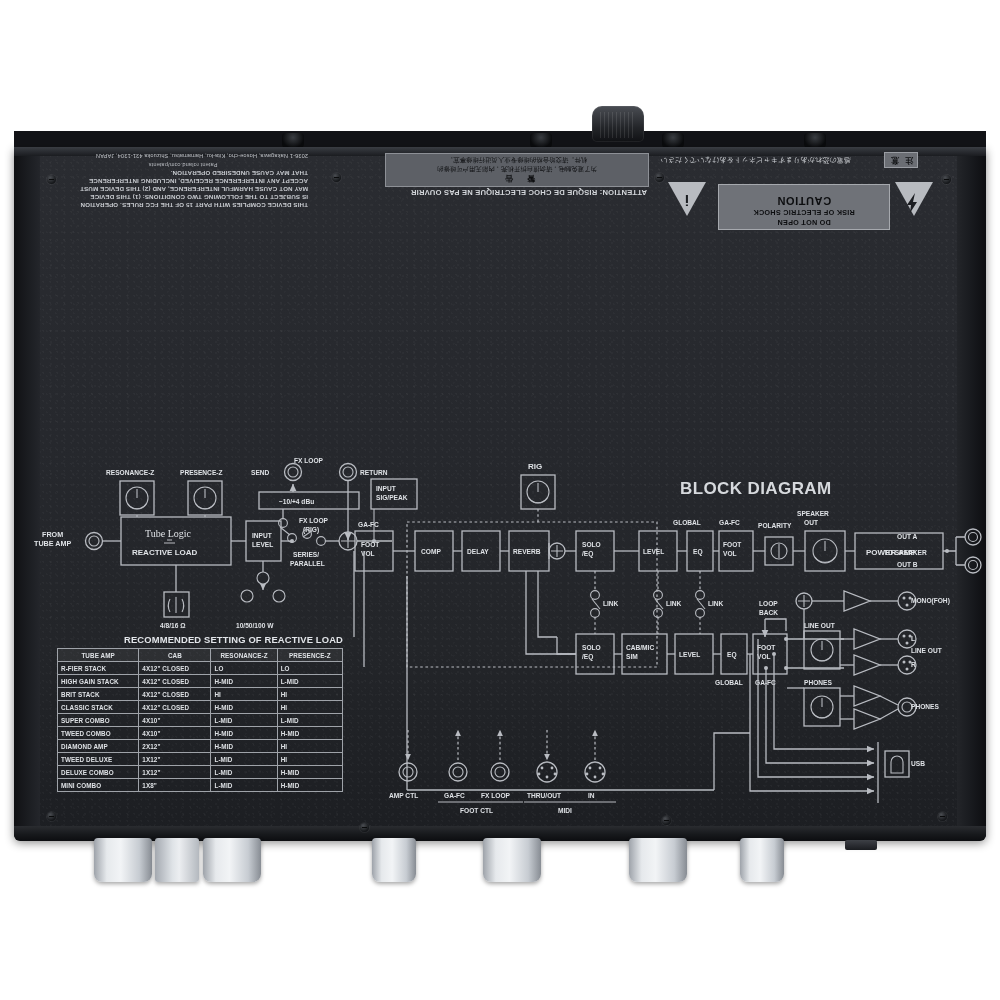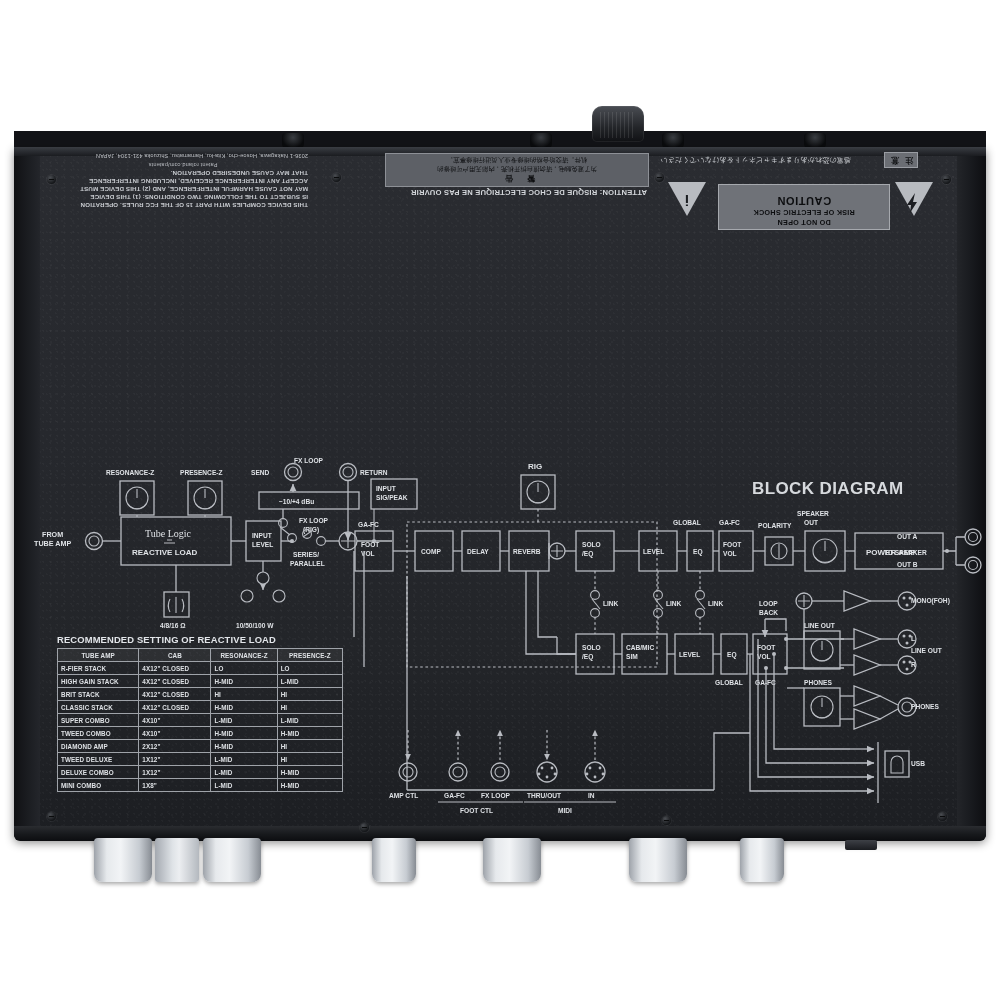--- a/index.html
+++ b/index.html
@@ -104,31 +104,31 @@
   .tri{position:absolute;width:0;height:0;}
   .tri-i{left:668px;top:182px;border-left:19px solid transparent;border-right:19px solid transparent;border-top:34px solid #b8bbc0;}
   .tri-b{left:895px;top:182px;border-left:19px solid transparent;border-right:19px solid transparent;border-top:34px solid #b8bbc0;}
   .tri-glyph{position:absolute;color:#1b1d21;font-size:15px;font-weight:700;text-align:center;width:20px;}
 
   
   .bd{position:absolute;left:14px;top:147px;}
 
   
   .tbl-wrap{position:absolute;left:57px;top:634px;width:286px;}
-  .tbl-title{color:#e2e5e9;font-size:9.4px;font-weight:700;letter-spacing:.15px;text-align:left;margin-bottom:3px;}
+  .tbl-title{color:#e2e5e9;font-size:9.4px;font-weight:700;letter-spacing:.15px;text-align:right;margin-bottom:3px;}
   table.rl{border-collapse:collapse;width:286px;font-size:6.3px;color:#dfe2e6;}
   table.rl th,table.rl td{border:1px solid #9fa3a9;padding:1.5px 3px;height:9px;line-height:9px;font-weight:700;letter-spacing:.1px;}
   table.rl th{text-align:center;background:rgba(255,255,255,.05);}
   table.rl td{text-align:left;}
   table.rl td.c0{width:82px;}
   table.rl td.c1{width:72px;}
   table.rl td.c2{width:62px;}
   table.rl td.c3{width:62px;}
 
-  .bd-title{position:absolute;left:752px;top:479px;color:#d6d9dd;font-size:17px;font-weight:700;letter-spacing:.4px;}
+  .bd-title{position:absolute;left:680px;top:479px;color:#d6d9dd;font-size:17px;font-weight:700;letter-spacing:.4px;}
 </style>
 </head>
 <body>
 
 <div class="stage">
 
   <div class="rear-strip">
     <div class="rear-jack" style="left:268px"></div>
     <div class="rear-jack" style="left:516px"></div>
     <div class="rear-jack" style="left:648px"></div>

